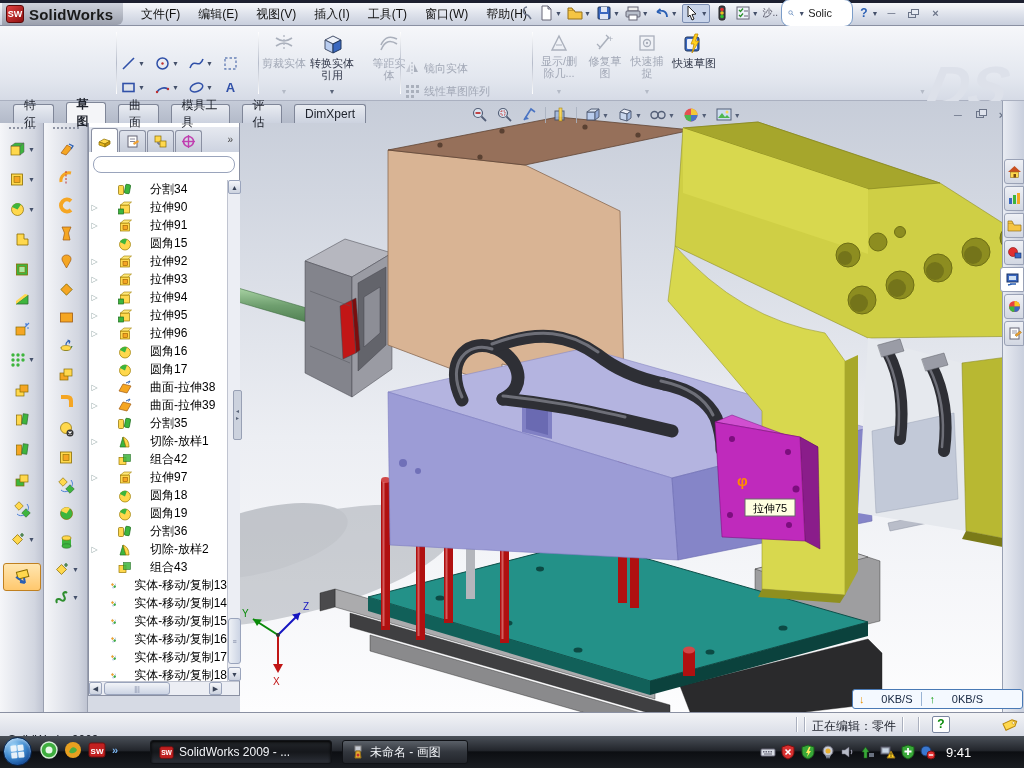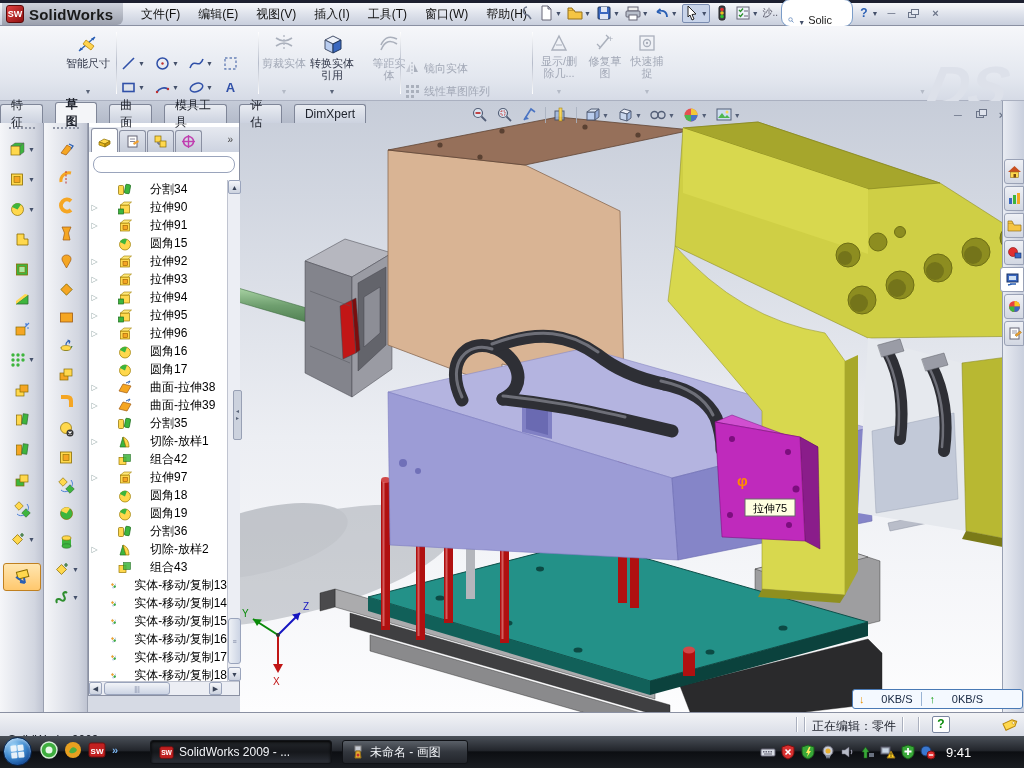--- a/index.html
+++ b/index.html
@@ -18,21 +18,21 @@
     display:flex;align-items:center;justify-content:center}
   #logo .brand{font-size:15px;color:#1a1a1a;letter-spacing:.2px}
   #logo .brand b{font-weight:bold}
   #menubar{left:132px;top:4px;height:20px;display:flex;align-items:center}
   #menubar span{font-size:12px;color:#111;padding:2px 9px;cursor:default}
   #maintools{left:516px;top:3px;height:20px;display:flex;align-items:center;gap:3px}
   .tbtn{display:flex;align-items:center;height:19px;padding:0 1px;border-radius:2px}
   .tbtn svg{display:block}
   .tcaret{font-size:7px;color:#44506a;margin-left:1px}
   .tbtn.pressed{background:#c8d4ea;border:1px solid #7a8cb0}
-  #searchpill{display:flex;align-items:flex-end;gap:3px;width:72px;height:28px;border:1px solid #7a9cc8;
+  #searchpill{display:flex;align-items:center;gap:3px;width:72px;height:28px;border:1px solid #7a9cc8;
     border-radius:9px;background:#fff;padding:0 6px}
   #searchpill input{border:none;outline:none;width:38px;font-size:11px;color:#222;background:transparent}
   .winglyph{width:20px;height:15px;display:flex;align-items:center;justify-content:center;
     color:#6b7488;font-size:11px;font-weight:bold}
   
   #ribbon{left:0;top:26px;width:1024px;height:75px;
     background:linear-gradient(#f6f7fa,#e3e7ef 70%,#d6dbe6);border-bottom:1px solid #aab0c0}
   .rsep{position:absolute;top:6px;width:1px;height:62px;background:linear-gradient(#fff,#b6bcca,#fff)}
   .bigbtn{position:absolute;top:3px;height:68px;display:flex;flex-direction:column;align-items:center;
     justify-content:flex-start;gap:1px;padding-top:3px;border-radius:3px}
@@ -43,21 +43,21 @@
   #entgrid{left:120px;top:29px;width:138px;height:70px}
   .entcell{position:absolute;display:flex;align-items:center}
   .entcell .tcaret{font-size:7px}
   .rowbtn{position:absolute;left:404px;width:128px;height:22px;display:flex;align-items:center;gap:4px}
   .rowbtn .blabel{font-size:11px;color:#a2a8b6}
   .rowbtn .tcaret{position:absolute;right:-16px;color:#b4bac6}
   #dslogo{left:915px;top:28px;width:105px;height:70px;font-size:58px;font-style:italic;font-weight:bold;
     color:#dde1ea;transform:skewX(-12deg);line-height:66px;text-align:center;user-select:none}
   
   #cmdtabs{left:0;top:101px;width:366px;height:22px;background:linear-gradient(#c6ccd9,#b3bac9);
-    display:flex;align-items:flex-end;padding-left:0;gap:12px;z-index:5}
+    display:flex;align-items:flex-end;padding-left:13px;gap:12px;z-index:5}
   .ctab{height:19px;padding:0 10px;font-size:12px;color:#20242e;display:flex;align-items:center;
     background:linear-gradient(#e9ecf2,#ccd2df);border:1px solid #7f8698;border-bottom:none;
     border-radius:3px 3px 0 0}
   .ctab.active{background:#f4f5f8;height:21px;font-weight:bold}
   
   #lefttools{left:0;top:123px;width:88px;height:589px;display:flex;z-index:4}
   .lcol{width:44px;height:100%;background:linear-gradient(90deg,#f5f6f9,#d2d6e0 80%,#bfc4d2);
     border-right:1px solid #9aa0b0;position:relative}
   .lgrip{width:26px;border-top:2px dotted #8e94a4;margin:4px auto 2px auto}
   .licon{position:absolute;left:4px;width:36px;height:24px;display:flex;align-items:center;gap:1px;
@@ -245,30 +245,20 @@
         <span class="winglyph">─</span>
         <span class="winglyph" style="position:relative;width:18px">
           <span style="position:absolute;left:4px;top:6px;width:8px;height:6px;border:1px solid #6b7488"></span>
           <span style="position:absolute;left:7px;top:3px;width:8px;height:6px;border:1px solid #6b7488;background:#e8ecf4"></span>
         </span>
         <span class="winglyph">×</span>
       </div>
   </div>
 
   <div id="ribbon" class="abs">
-    <div class="bigbtn" style="left:62px;width:52px">
-      <svg width="24" height="24" viewBox="0 0 24 24">
-        <path d="M3 19 L19 5" stroke="#2a5fb4" stroke-width="1.4"></path>
-        <polygon points="3,19 7,17.5 4.5,15.5" fill="#2a5fb4"></polygon>
-          <polygon points="19,5 15,6.5 17.5,8.5" fill="#2a5fb4"></polygon>
-        <polygon points="10,8 18,14 15,18 7,12" fill="#ffd34d" stroke="#b8860b" stroke-width=".8"></polygon>
-        </svg>
-      <div class="blabel">智能尺寸</div>
-      <div class="bcaret">▼</div>
-    </div>
     <div class="rsep" style="left:116px"></div>
     <div id="entgrid" class="abs">
         <span class="entcell" style="left:0px;top:0px">
           <svg width="17" height="17" viewBox="0 0 17 17">
             <line x1="3" y1="14" x2="14" y2="3" stroke="#3050a8" stroke-width="1.6"></line>
           </svg>
           <span class="tcaret">▼</span>
         </span>
         <span class="entcell" style="left:34px;top:0px">
           <svg width="17" height="17" viewBox="0 0 17 17">
@@ -413,20 +403,28 @@
       <div class="blabel">修复草图</div>
     </div>
     <div class="bigbtn dis" style="left:626px;width:42px">
       <svg width="22" height="22" viewBox="0 0 22 22">
         <rect x="4" y="4" width="14" height="14" fill="none" stroke="#aab0bc" stroke-width="1.3"></rect>
         <circle cx="11" cy="11" r="3.5" fill="none" stroke="#aab0bc" stroke-width="1.3"></circle>
         <circle cx="11" cy="11" r="1.2" fill="#aab0bc"></circle>
         </svg>
       <div class="blabel">快速捕捉</div>
       <div class="bcaret">▼</div>
+    </div>
+    <div class="bigbtn" style="left:670px;width:48px">
+      <svg width="24" height="24" viewBox="0 0 24 24">
+        <rect x="3" y="5" width="14" height="14" rx="2" fill="#3a68c0" stroke="#20365c"></rect>
+        <rect x="5" y="7" width="10" height="10" rx="1" fill="#eef2fa"></rect>
+        <polygon points="13,2 9,12 12,12 10,21 17,9 13.5,9 16,2" fill="#ffd020" stroke="#c08a00" stroke-width=".8"></polygon>
+        </svg>
+      <div class="blabel">快速草图</div>
     </div>
     <div id="dslogo" class="abs">DS</div>
   </div>
 
   <div id="cmdtabs" class="abs">
       <div class="ctab">特征</div>
       <div class="ctab active">草图</div>
       <div class="ctab">曲面</div>
       <div class="ctab">模具工具</div>
       <div class="ctab">评估</div>

